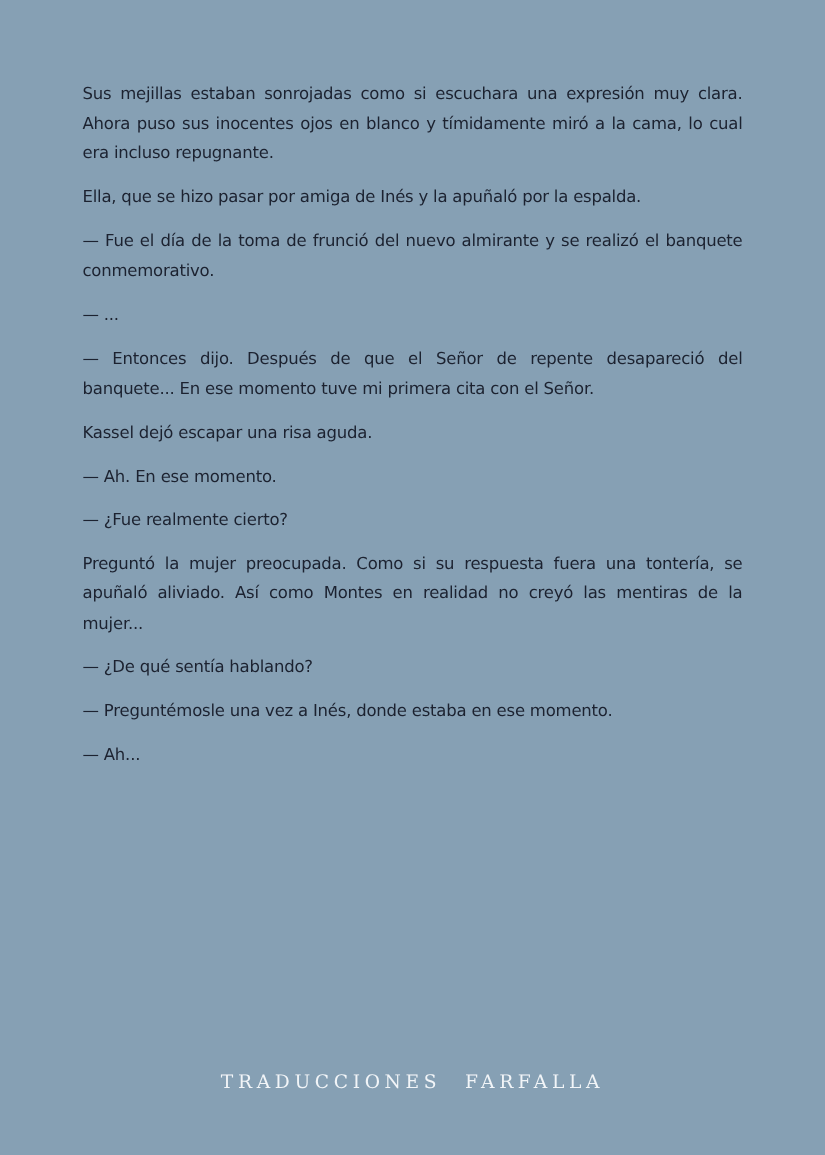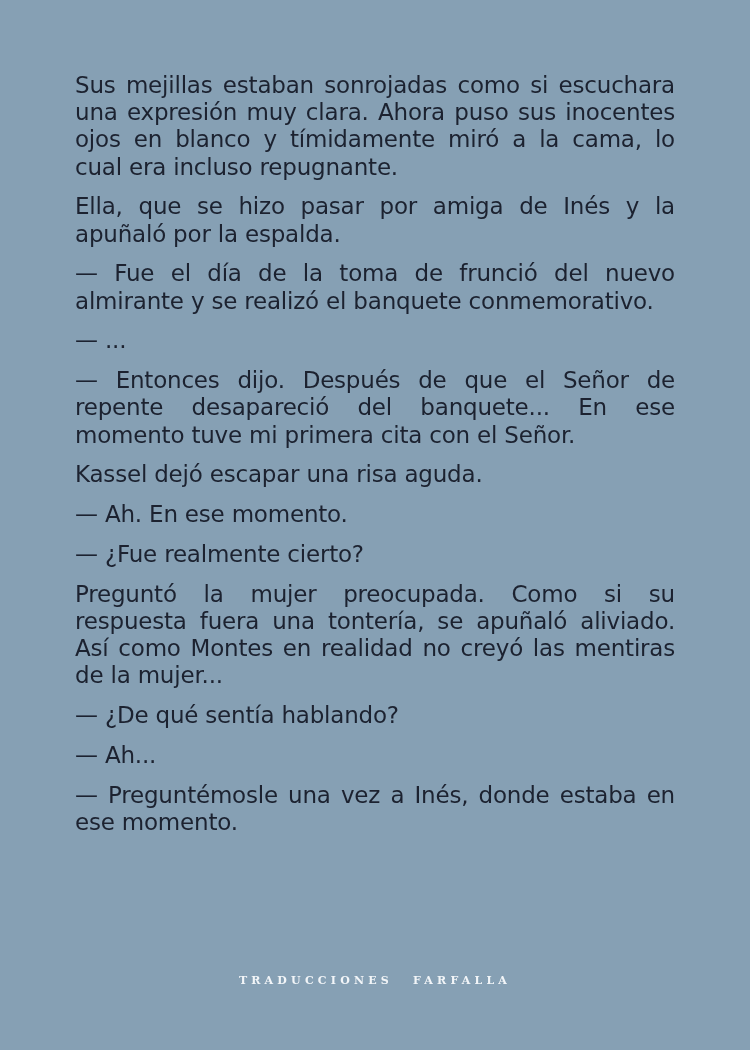--- a/index.html
+++ b/index.html
@@ -12,57 +12,56 @@
       background: #86a0b4;
       position: relative;
       overflow: hidden;
     }
     .page {
       position: absolute;
       left: 75px;
       top: 72px;
       width: 600px;
       font-family: "DejaVu Sans", sans-serif;
-      font-size: 23px;
+      font-size: 15px;
       line-height: 27.2px;
       color: #1c2230;
       letter-spacing: -0.2px;
     }
     .para {
       margin: 0 0 12.6px 0;
       text-align: justify;
     }
     .footer {
       position: absolute;
       left: 0;
       width: 750px;
       top: 974px;
       text-align: center;
       font-family: "DejaVu Serif", serif;
-      font-size: 11px;
+      font-size: 17px;
       letter-spacing: 4.2px;
       color: #f2f5f8;
-      font-weight: bold;
     }
     .footer span { margin: 0 6px; }
   </style>
 </head>
 <body>
 
 <div class="page">
   <p class="para">Sus mejillas estaban sonrojadas como si escuchara una expresión muy clara. Ahora puso sus inocentes ojos en blanco y tímidamente miró a la cama, lo cual era incluso repugnante.</p>
   <p class="para">Ella, que se hizo pasar por amiga de Inés y la apuñaló por la espalda.</p>
   <p class="para">— Fue el día de la toma de frunció del nuevo almirante y se realizó el banquete conmemorativo.</p>
   <p class="para">— ...</p>
   <p class="para">— Entonces dijo. Después de que el Señor de repente desapareció del banquete... En ese momento tuve mi primera cita con el Señor.</p>
   <p class="para">Kassel dejó escapar una risa aguda.</p>
   <p class="para">— Ah. En ese momento.</p>
   <p class="para">— ¿Fue realmente cierto?</p>
   <p class="para">Preguntó la mujer preocupada. Como si su respuesta fuera una tontería, se apuñaló aliviado. Así como Montes en realidad no creyó las mentiras de la mujer...</p>
   <p class="para">— ¿De qué sentía hablando?</p>
+  <p class="para">— Preguntémosle una vez a Inés, donde estaba en ese momento.</p>
   <p class="para">— Ah...</p>
-  <p class="para">— Preguntémosle una vez a Inés, donde estaba en ese momento.</p>
 </div>
 
 <div class="footer">
   <span>TRADUCCIONES</span>
   <span>FARFALLA</span>
 </div>
 
 </body></html>

